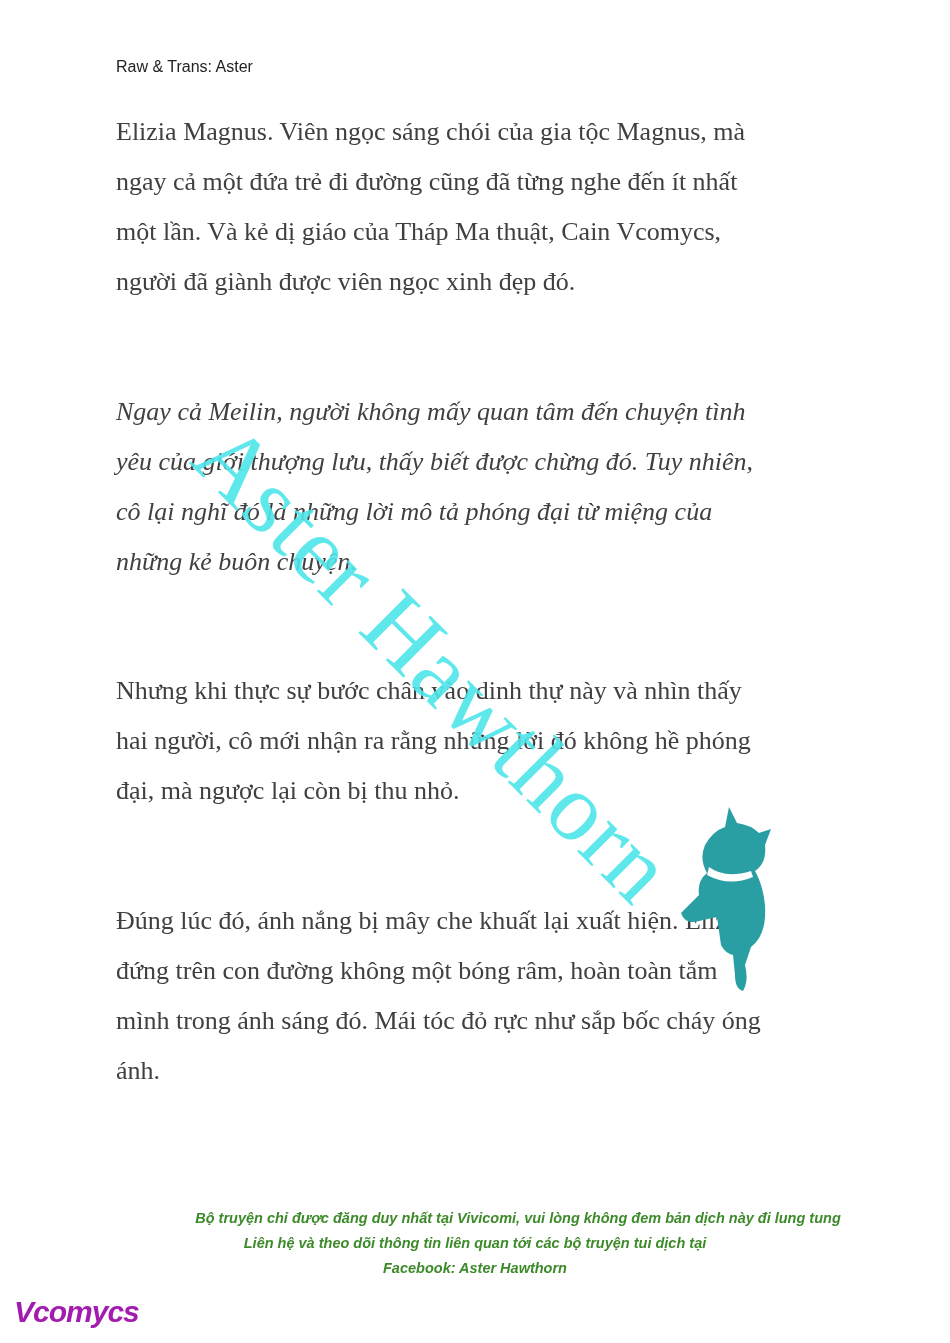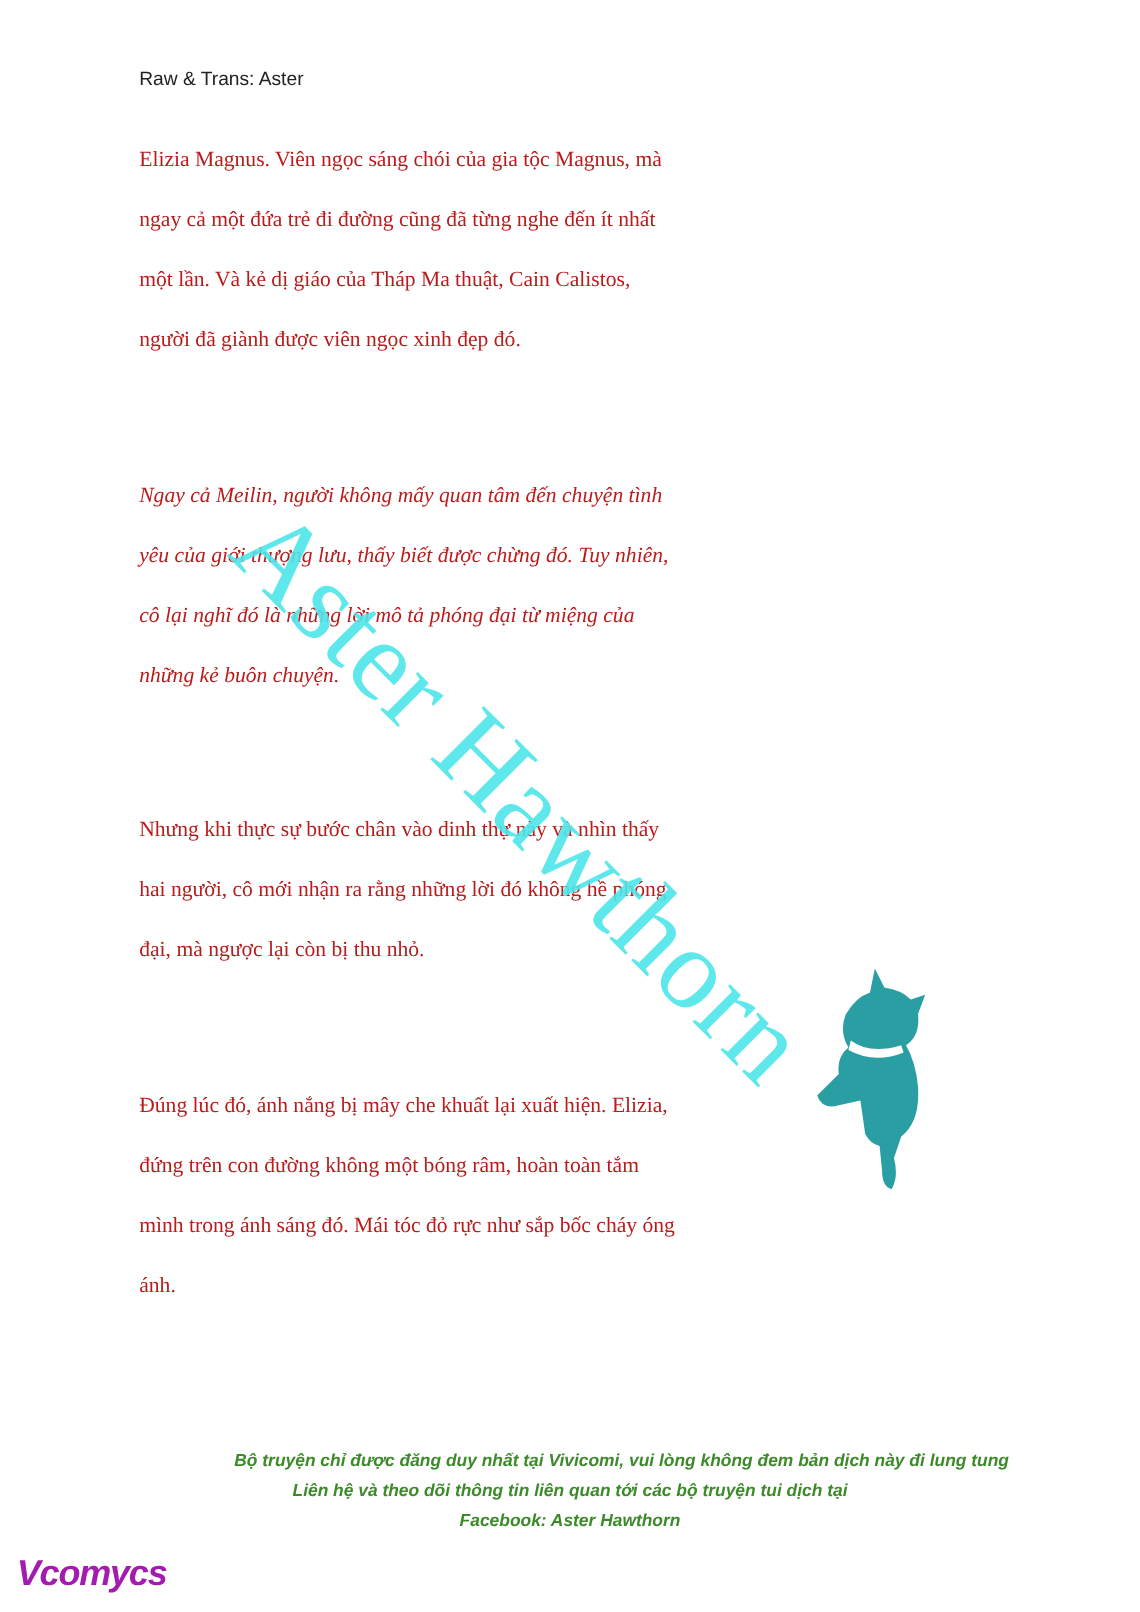--- a/index.html
+++ b/index.html
@@ -7,21 +7,21 @@
       width: 950px; height: 1343px; background: #ffffff;
       position: relative; overflow: hidden;
     }
     .page { position: absolute; left: 0; top: 0; width: 950px; height: 1343px; border-radius: 23px; }
     .header {
       position: absolute; left: 116px; top: 58px;
       font-family: "Liberation Sans", sans-serif; font-size: 16px; color: #222;
     }
     .para {
       position: absolute; left: 116px; width: 730px;
-      font-family: "Liberation Serif", serif; font-size: 18px; color: #b91c1c;
+      font-family: "Liberation Serif", serif; font-size: 26px; color: #404040;
       line-height: 50px; margin: 0;
     }
     .para .line { display: block; white-space: nowrap; }
     #p1 { top: 107px; }
     #p2 { top: 387px; font-style: italic; }
     #p3 { top: 666px; }
     #p4 { top: 896px; }
 
     .watermark {
       position: absolute; left: 95px; top: 570px;
@@ -50,21 +50,21 @@
   </style>
 </head>
 <body>
 
 <div class="page">
   <div class="header">Raw &amp; Trans: Aster</div>
 
   <p class="para" id="p1">
     <span class="line">Elizia Magnus. Viên ngọc sáng chói của gia tộc Magnus, mà</span>
     <span class="line">ngay cả một đứa trẻ đi đường cũng đã từng nghe đến ít nhất</span>
-    <span class="line">một lần. Và kẻ dị giáo của Tháp Ma thuật, Cain Calistos,</span>
+    <span class="line">một lần. Và kẻ dị giáo của Tháp Ma thuật, Cain Vcomycs,</span>
     <span class="line">người đã giành được viên ngọc xinh đẹp đó.</span>
   </p>
 
   <p class="para" id="p2">
     <span class="line">Ngay cả Meilin, người không mấy quan tâm đến chuyện tình</span>
     <span class="line">yêu của giới thượng lưu, thấy biết được chừng đó. Tuy nhiên,</span>
     <span class="line">cô lại nghĩ đó là những lời mô tả phóng đại từ miệng của</span>
     <span class="line">những kẻ buôn chuyện.</span>
   </p>
 

